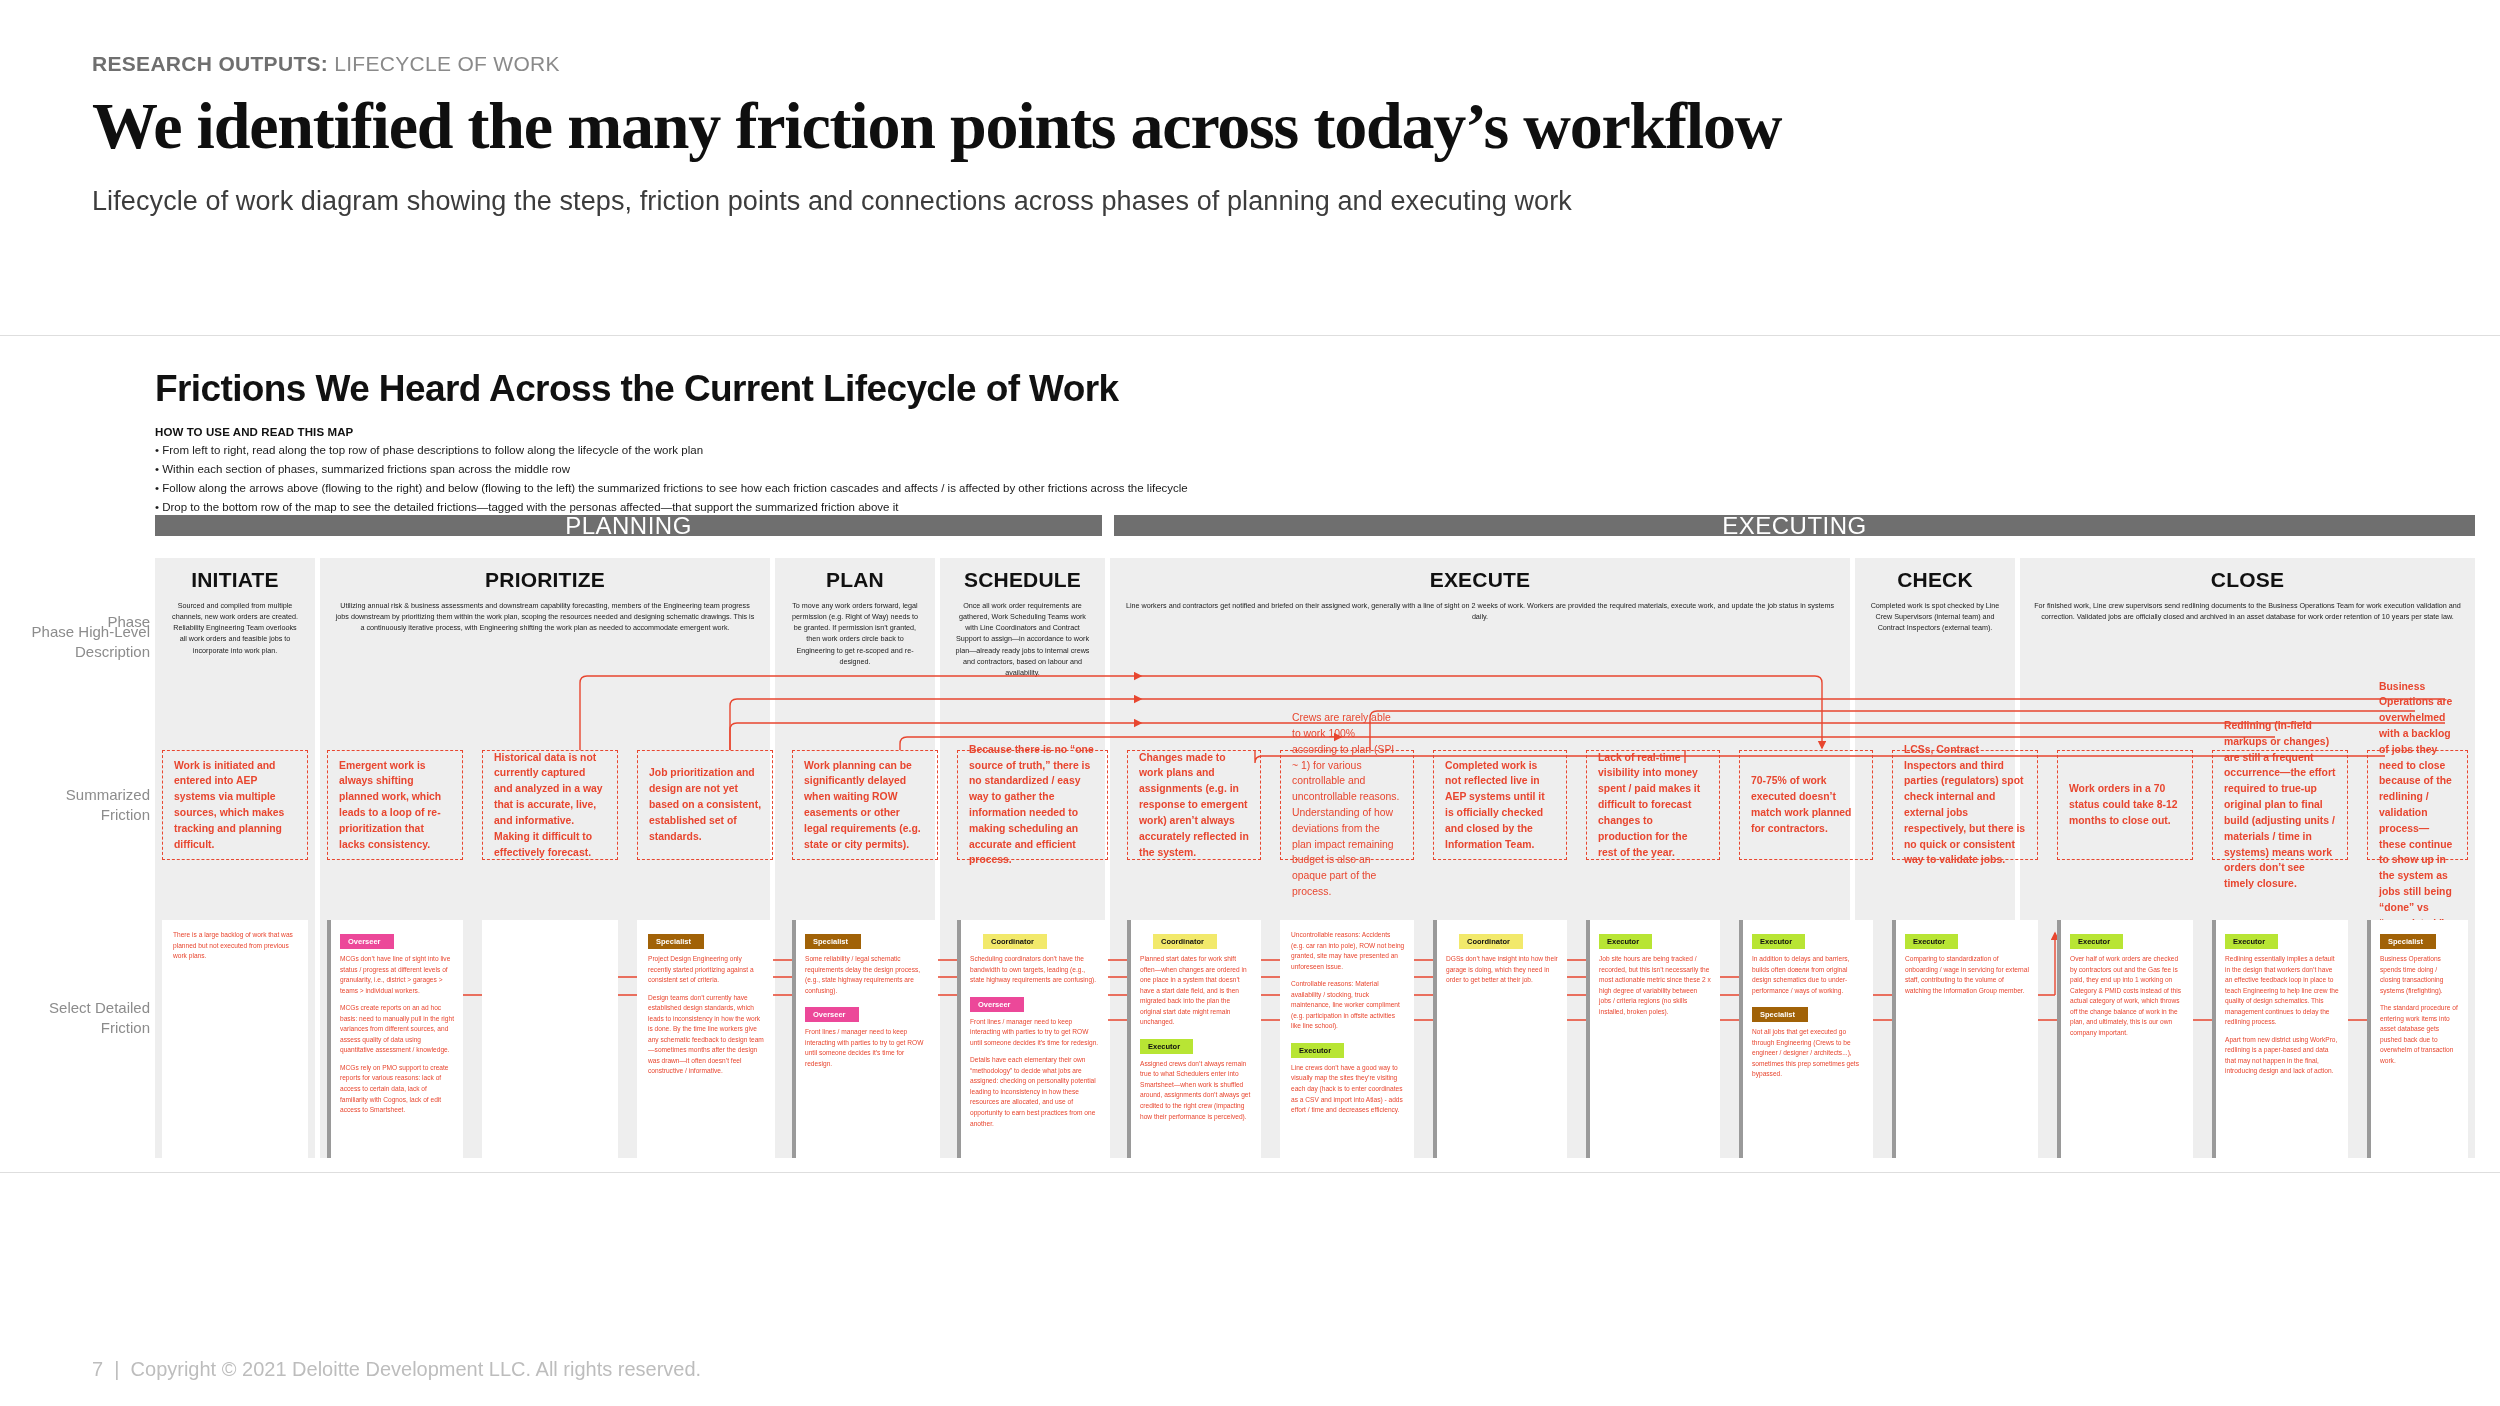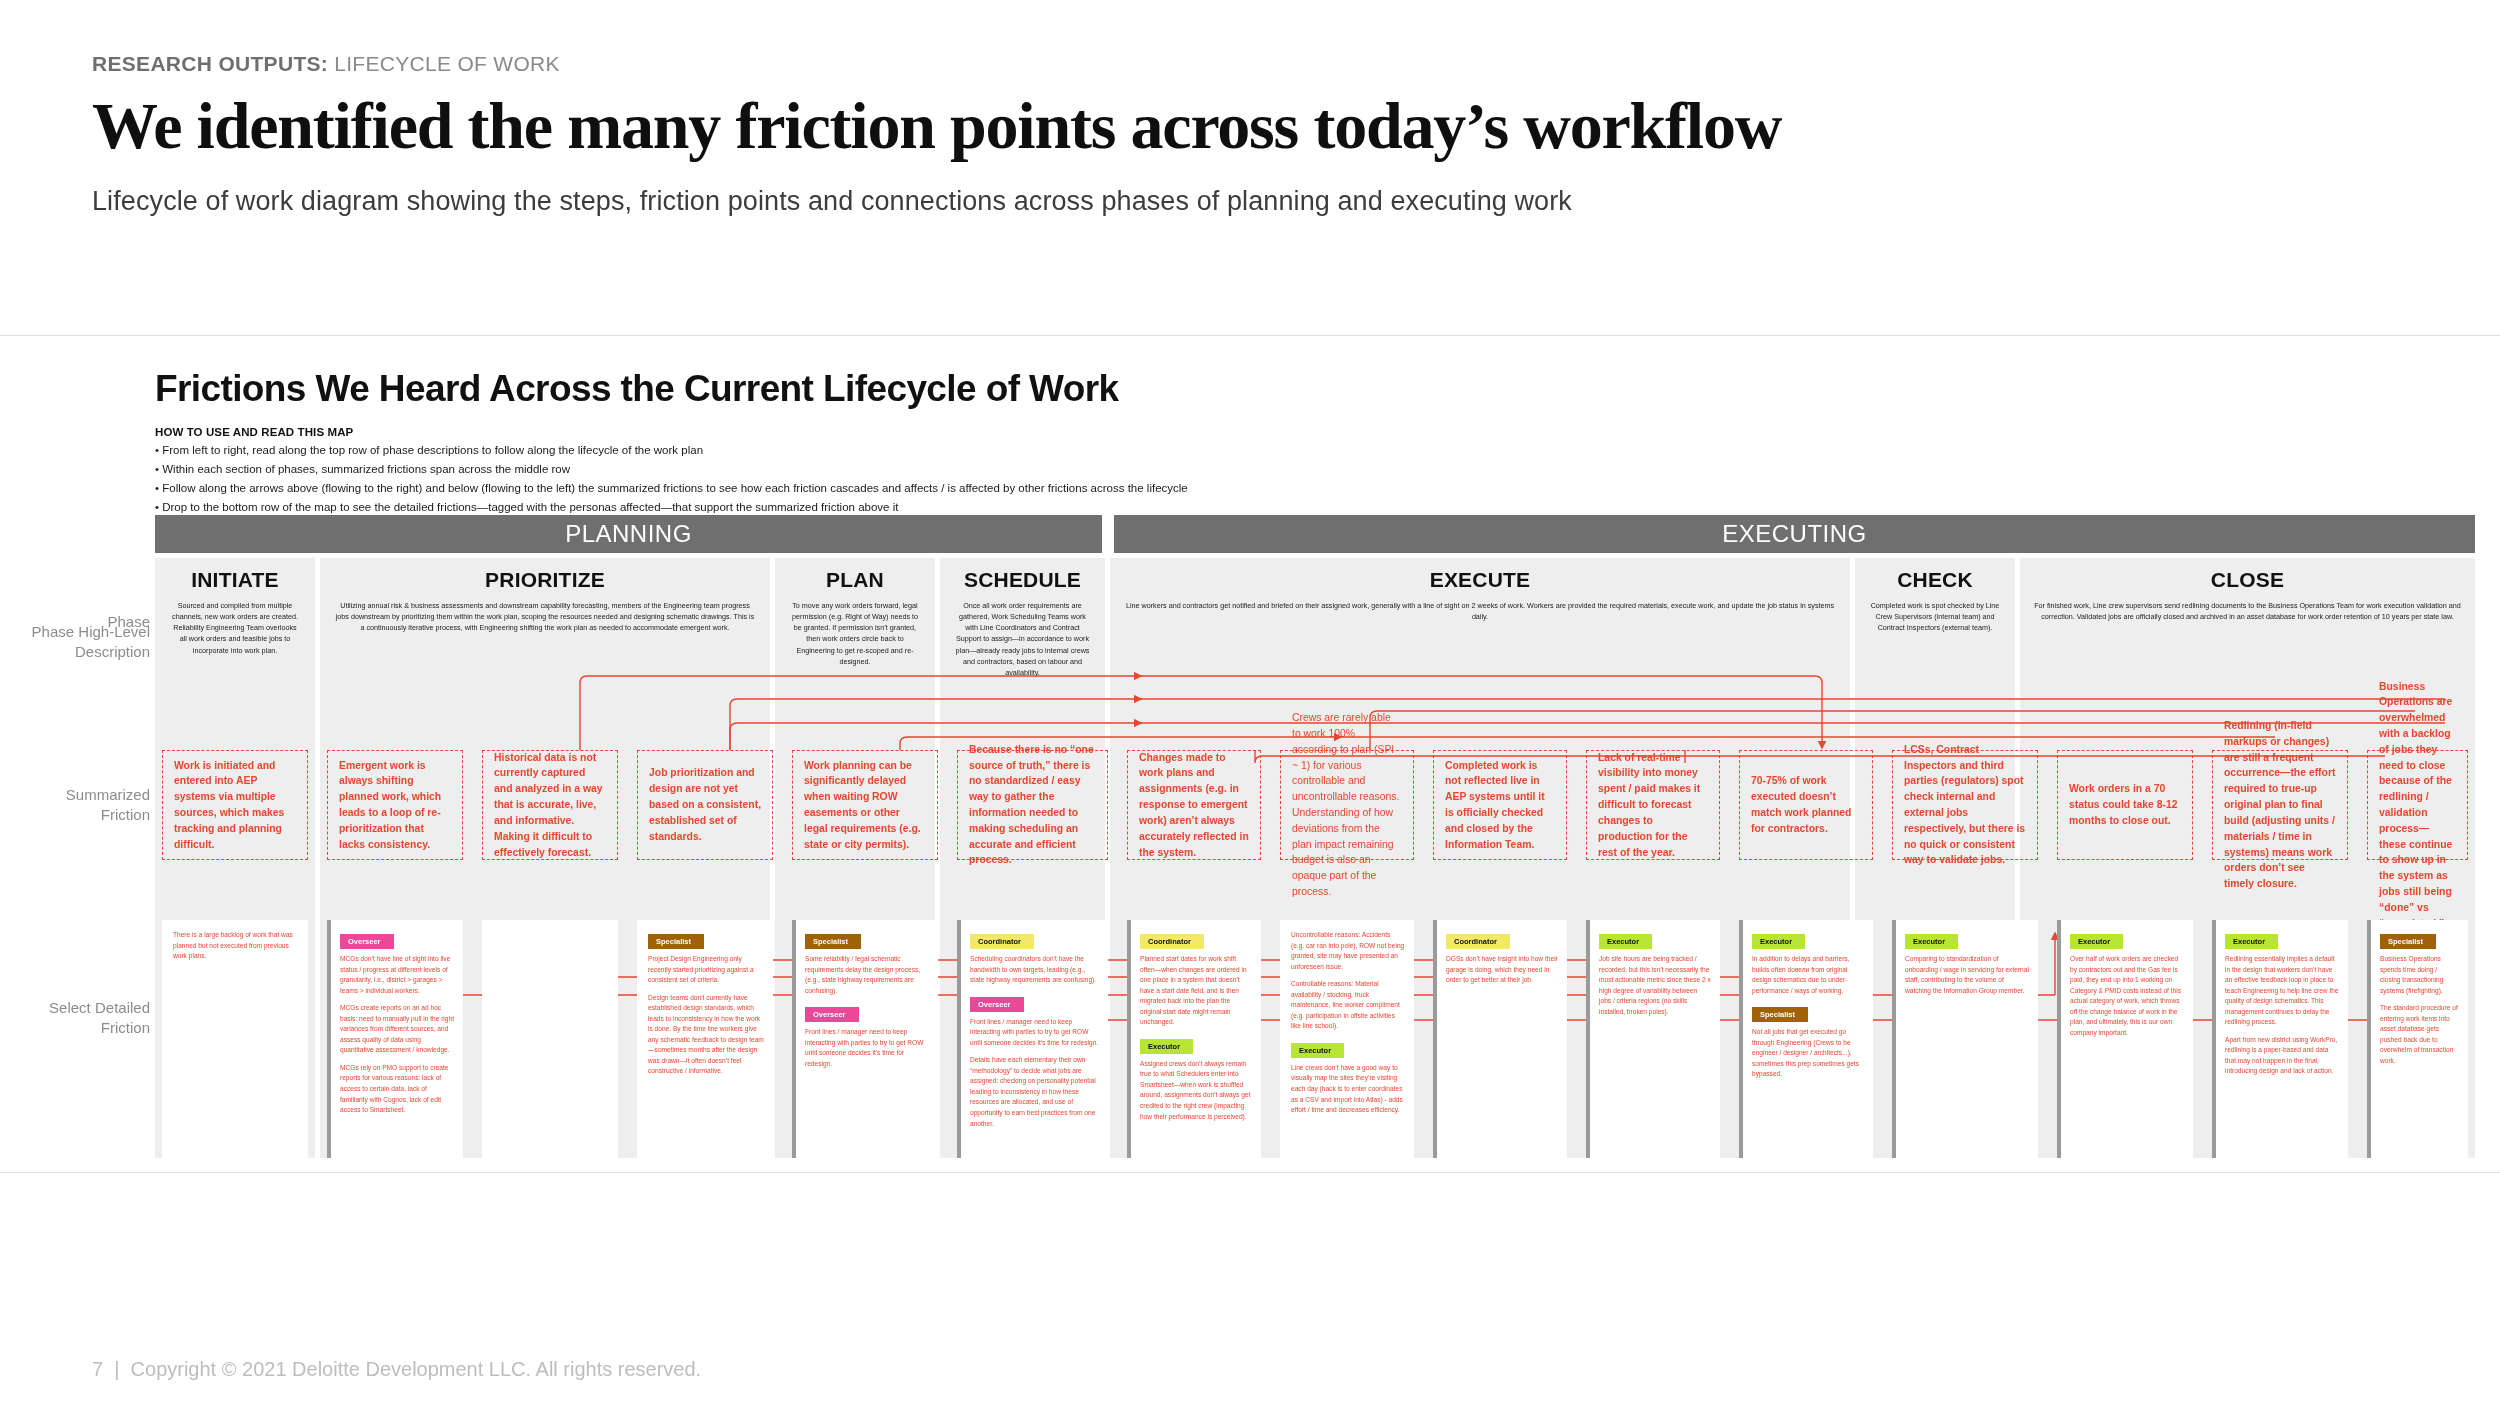--- a/index.html
+++ b/index.html
@@ -23,21 +23,21 @@
 
   .howto { margin-top: 16px; }
   .howto-head { font-weight: 700; font-size: 11.5px; letter-spacing: .1px; color: #111; margin-bottom: 3px; }
   .howto li { list-style: none; font-size: 11.5px; line-height: 1.65; color: #1a1a1a; }
   .howto li::before { content: "• "; }
 
   
   .row-labels { position: absolute; left: 0; top: 0; width: 150px; text-align: right; }
   .rl { position: absolute; right: 0; font-size: 15px; color: #8c8c8c; line-height: 1.35; }
 
-  .band-row { position: absolute; left: 155px; top: 515px; width: 2320px; height: 38px; display: flex; gap: 12px; }
+  .band-row { position: absolute; left: 155px; top: 515px; width: 2320px; height: 21px; display: flex; gap: 12px; }
   .band { background: #6f6f6f; color: #fff; display: flex; align-items: center; justify-content: center;
           font-size: 24px; font-weight: 400; letter-spacing: .5px; }
   .band.planning { width: 947px; }
   .band.executing { flex: 1; }
 
   .cols { position: absolute; left: 155px; top: 558px; width: 2320px; height: 600px; display: flex; gap: 5px; }
   .col { background: #eeeeee; position: relative; }
   .col.initiate   { width: 160px; }
   .col.prioritize { width: 450px; }
   .col.plan       { width: 160px; }
@@ -60,21 +60,21 @@
   .fr span { font-size: 10.4px; line-height: 1.52; font-weight: 700; color: #e8462f; }
   .fr.light span { font-weight: 400; }
 
   
   .det-row { position: absolute; left: 155px; top: 920px; width: 2320px; height: 238px; display: flex; gap: 5px; }
   .det-cell { position: relative; }
   .card { position: absolute; left: 7px; right: 7px; top: 0; bottom: 0; background: #fff;
           border-left: 4px solid #9a9a9a; padding: 10px 9px; overflow: hidden; }
   .card.nobar { border-left: none; padding-left: 11px; }
   .tag { display: inline-block; font-size: 7.5px; font-weight: 700; color: #111; padding: 3px 13px 3px 8px; margin-bottom: 5px; }
-  .tag.coordinator { background: #f2e96b; }
+  .tag.coordinator { background: #f2e96b; margin-left: 13px; }
   .tag.specialist  { background: #a16207; color: #fff; }
   .tag.executor    { background: #b8e534; }
   .tag.overseer    { background: #ec4899; color: #fff; }
   .det-p { font-size: 6.6px; line-height: 1.6; color: #e8462f; margin-bottom: 7px; }
 
   
   .footer { position: absolute; left: 92px; top: 1358px; font-size: 20px; color: #bdbdbd; }
 </style>
 </head>
 <body>

